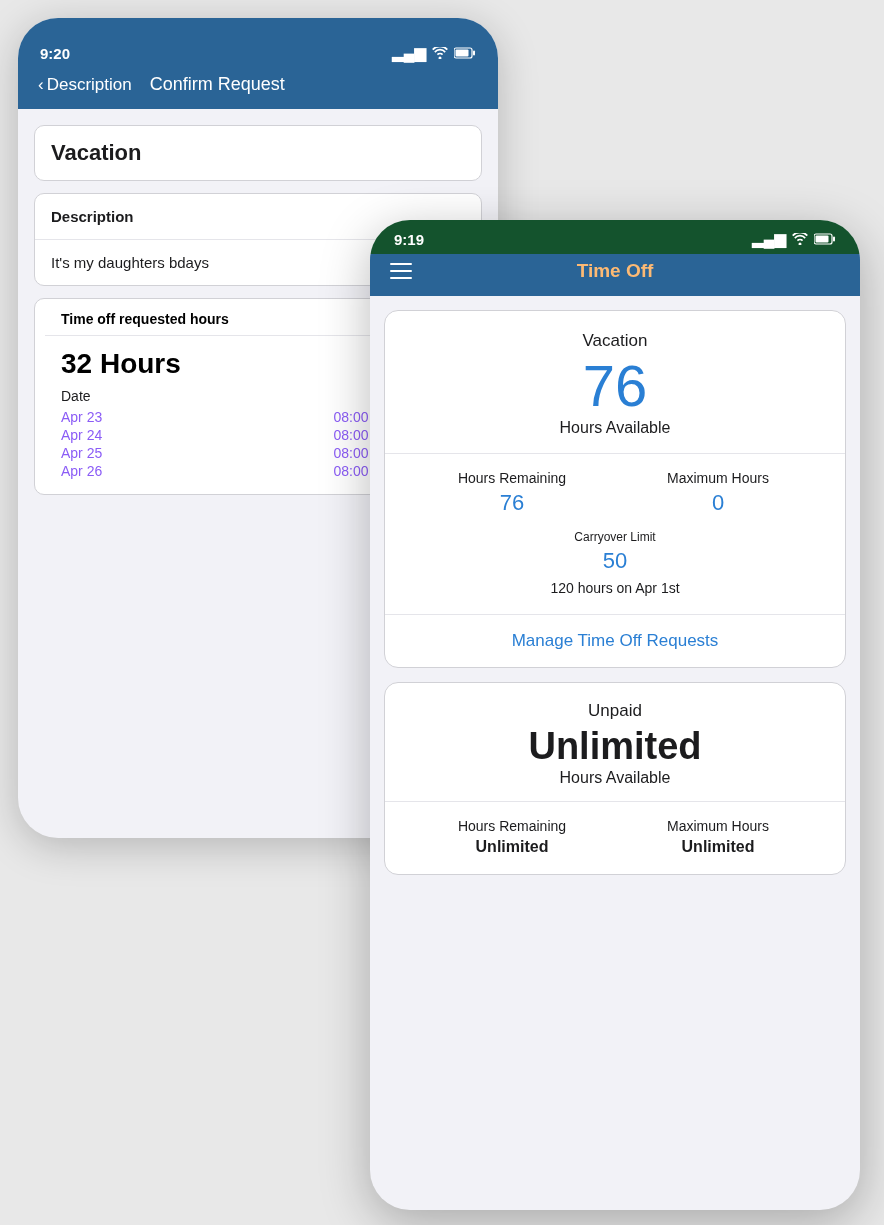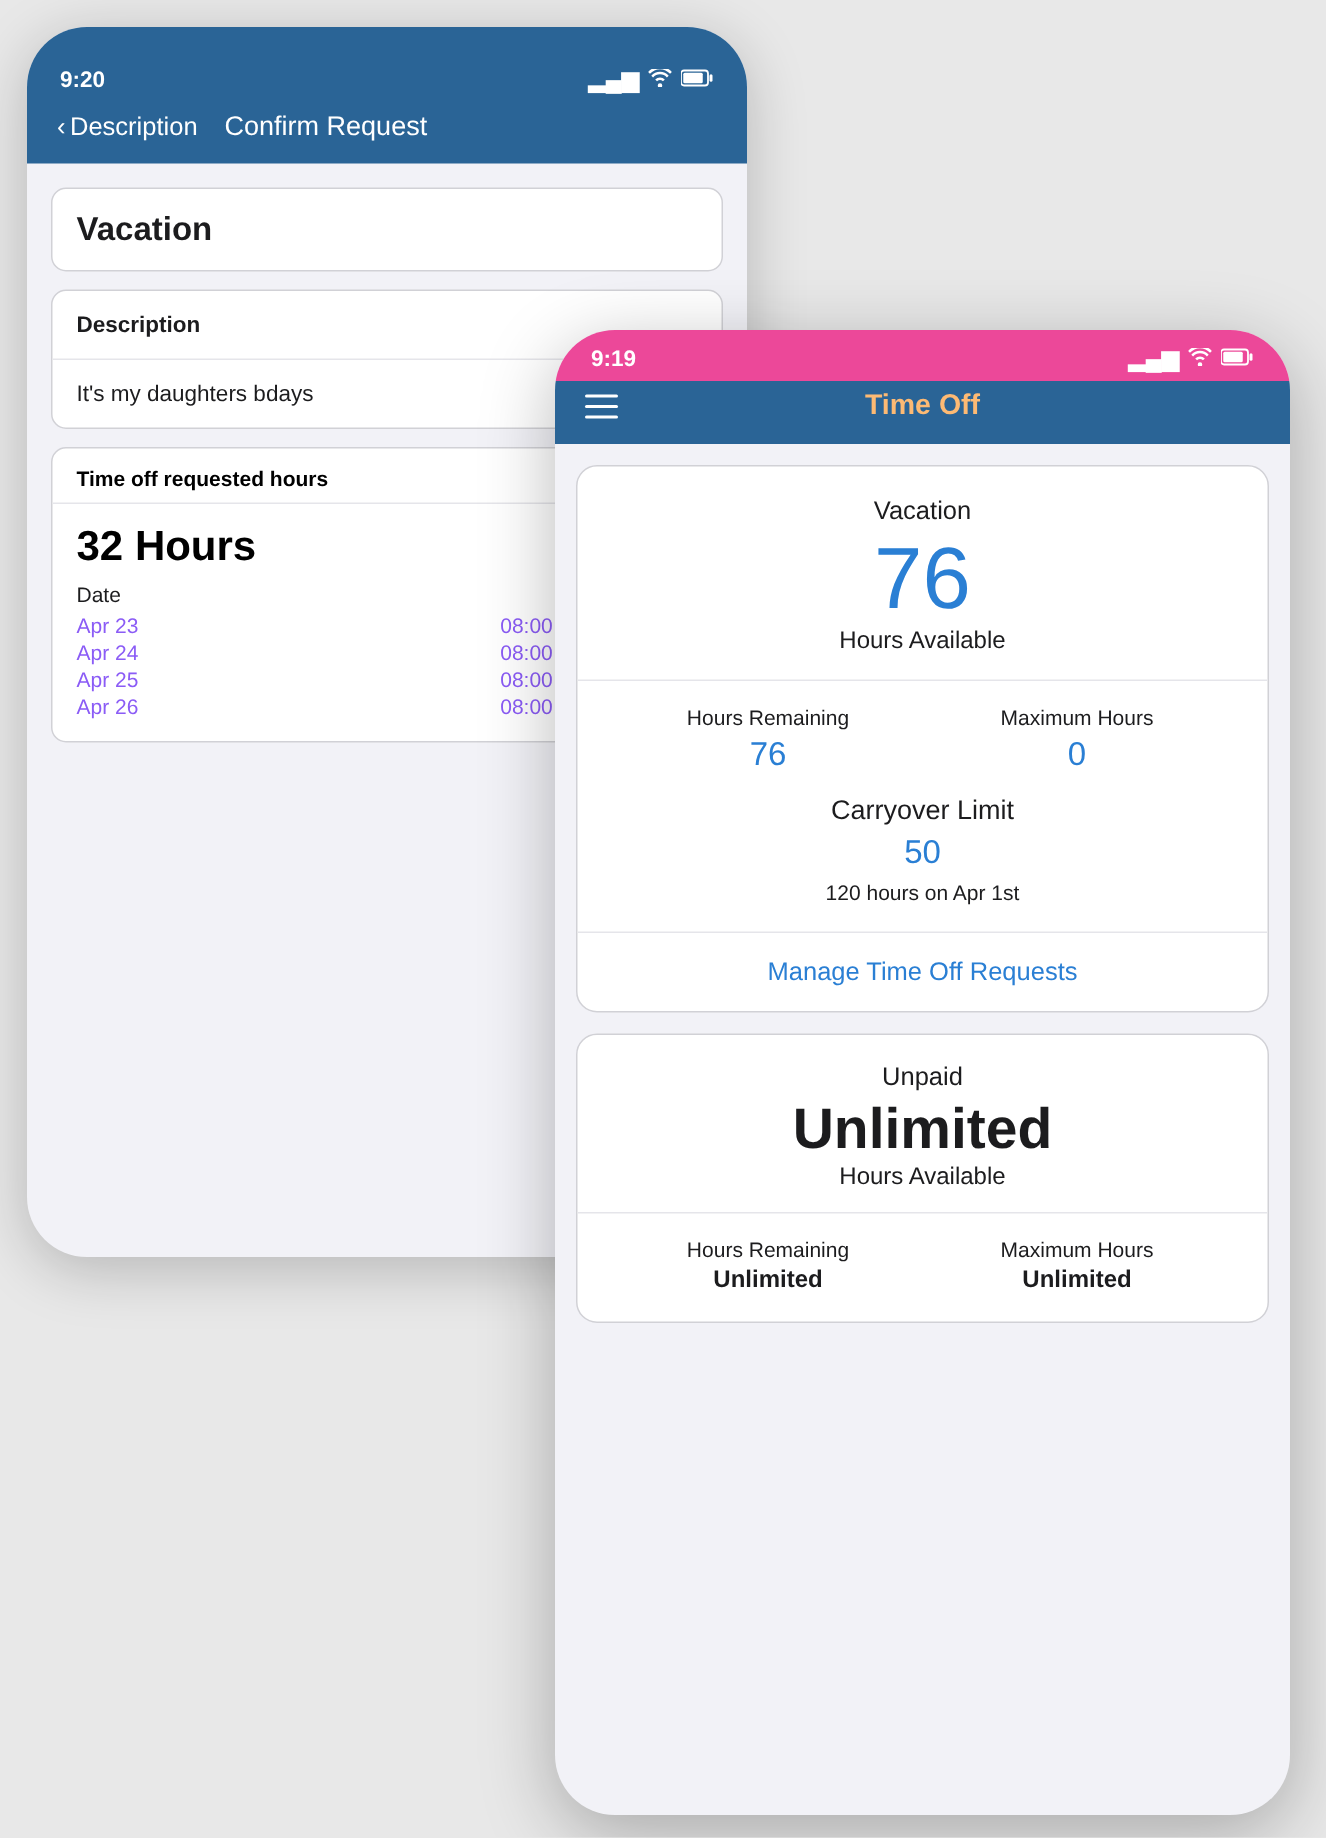--- a/index.html
+++ b/index.html
@@ -71,20 +71,21 @@
       color: #1c1c1e;
     }
     .card-row:last-child { border-bottom: none; }
     .card-row.title { font-size: 22px; font-weight: 600; }
     .card-row.date { font-size: 16px; color: #1c1c1e; }
     .hours-section {
       background: white;
       border-radius: 10px;
       border: 1px solid #d1d1d6;
       overflow: hidden;
+      padding-left: 10px;
     }
     .hours-header {
       font-size: 14px;
       font-weight: 600;
       padding: 12px 16px 8px;
       border-bottom: 1px solid #e5e5ea;
     }
     .hours-value {
       font-size: 28px;
       font-weight: 600;
@@ -119,21 +120,21 @@
       left: 370px;
       width: 490px;
       height: 990px;
       background: #f2f2f7;
       border-radius: 40px;
       box-shadow: 0 12px 50px rgba(0,0,0,0.28);
       overflow: hidden;
       z-index: 2;
     }
     .phone-front .status-bar {
-      background: #ec4899;
+      background: #14532d;
       color: white;
       display: flex;
       align-items: center;
       justify-content: space-between;
       padding: 10px 24px 6px;
       font-size: 15px;
       font-weight: 600;
     }
     .phone-front .nav-bar {
       background: #2a6496;
@@ -217,21 +218,21 @@
     }
     .stat-value {
       font-size: 22px;
       color: #2a7fd4;
       font-weight: 400;
     }
     .carryover-section {
       text-align: center;
     }
     .carryover-label {
-      font-size: 18px;
+      font-size: 12px;
       color: #1c1c1e;
       margin-bottom: 4px;
     }
     .carryover-value {
       font-size: 22px;
       color: #2a7fd4;
       font-weight: 400;
       margin-bottom: 6px;
     }
     .carryover-sub {

